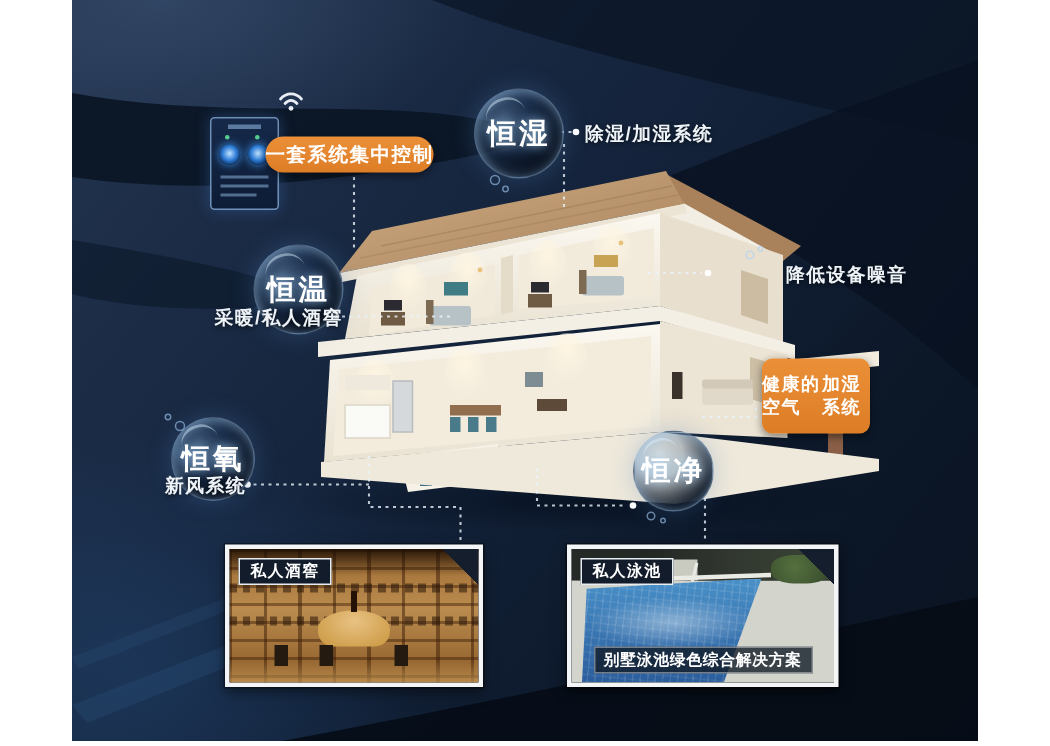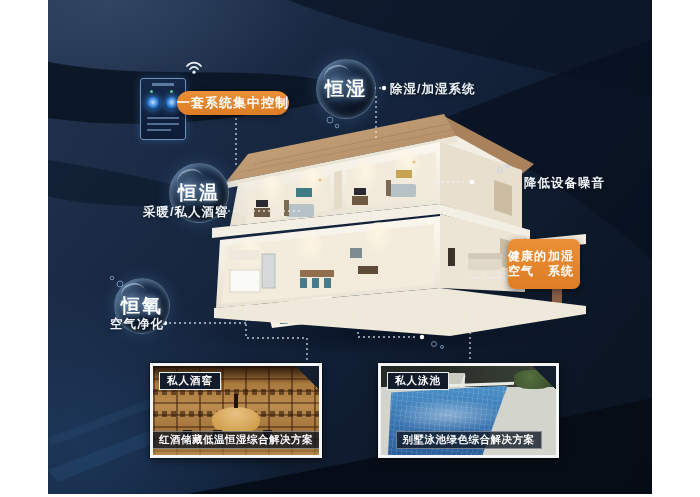--- a/index.html
+++ b/index.html
@@ -265,39 +265,41 @@
 
   <div id="bub-humidity" class="bubble" data-name="bubble-constant-humidity">
     <span data-name="bubble-humidity-text">恒湿</span>
   </div>
   <div id="bub-temp" class="bubble" data-name="bubble-constant-temperature">
     <span data-name="bubble-temperature-text">恒温</span>
   </div>
   <div id="bub-oxygen" class="bubble" data-name="bubble-constant-oxygen">
     <span data-name="bubble-oxygen-text">恒氧</span>
   </div>
+  <div id="bub-purity" class="bubble" data-name="bubble-constant-purity">
+    <span data-name="bubble-purity-text">恒净</span>
+  </div>
 
   <div id="lab-humidity" class="clabel" data-name="label-dehumidify-humidify-system">除湿/加湿系统</div>
   <div id="lab-quiet" class="clabel" data-name="label-reduce-equipment-noise">降低设备噪音</div>
   <div id="lab-temp" class="clabel" data-name="label-heating-cooling-system">采暖/私人酒窖</div>
-  <div id="lab-oxygen" class="clabel" data-name="label-fresh-air-system">空气净化</div>
+  <div id="lab-oxygen" class="clabel" data-name="label-fresh-air-system">新风系统</div>
 
   <div id="card-wine" class="card" data-name="wine-cellar-card">
     <div class="wine-photo" data-name="wine-cellar-photo">
       <div class="bottles b1" data-name="wine-bottle-row"></div>
       <div class="bottles b2" data-name="wine-bottle-row"></div>
       <div class="wine-table" data-name="wine-tasting-table"></div>
       <div class="wine-bottle" data-name="wine-bottle"></div>
       <div class="stool s1" data-name="stool"></div>
       <div class="stool s2" data-name="stool"></div>
       <div class="stool s3" data-name="stool"></div>
     </div>
     <div class="ribbon" data-name="card-corner-ribbon"></div>
     <div class="card-tag" data-name="wine-card-tag">私人酒窖</div>
-    <div class="card-caption" data-name="wine-card-caption">红酒储藏低温恒湿综合解决方案</div>
   </div>
 
   <div id="card-pool" class="card" data-name="pool-card">
     <div class="pool-photo" data-name="pool-photo">
       <div class="pool-top" data-name="pool-buildings-strip"></div>
       <div class="pool-wall" data-name="pool-white-wall"></div>
       <div class="pool-bush" data-name="pool-greenery"></div>
       <div class="pool-rail" data-name="pool-handrail"></div>
       <div class="pool-edge" data-name="pool-coping-edge"></div>
       <div class="pool-water" data-name="pool-water"></div>

